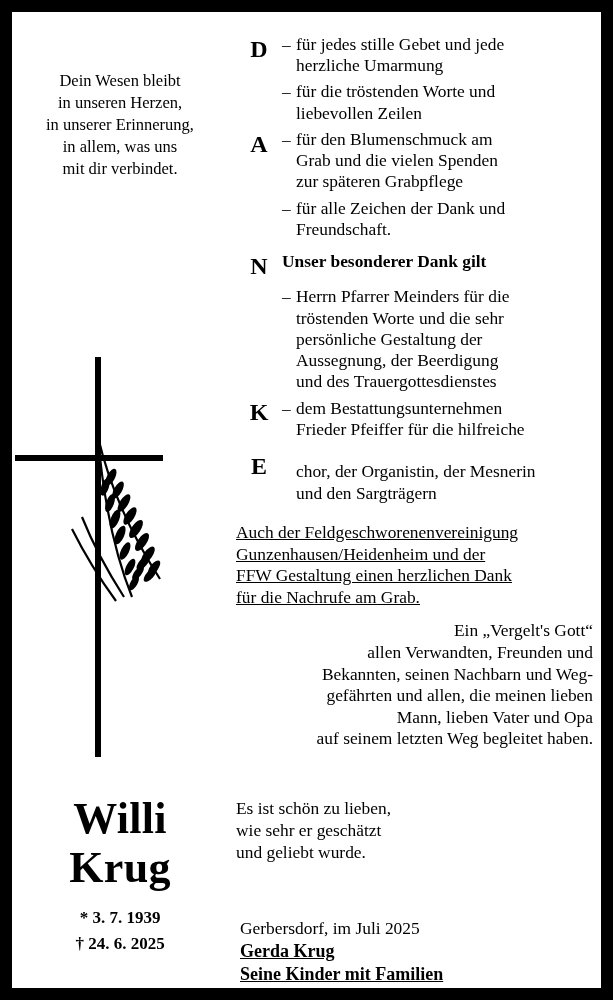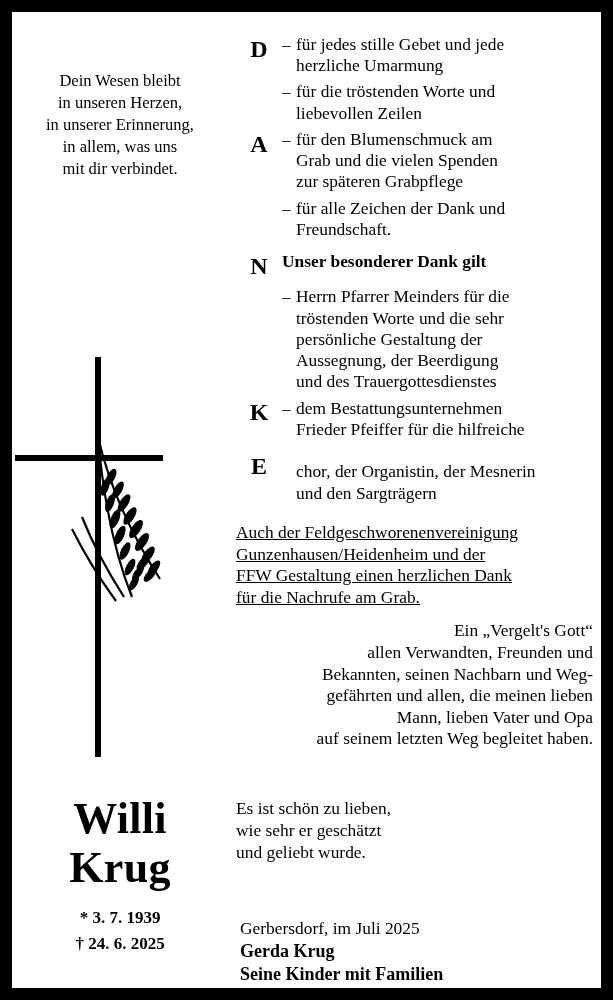--- a/index.html
+++ b/index.html
@@ -135,20 +135,21 @@
     position: absolute;
     top: 886px;
     left: 4px;
     right: 0;
     line-height: 1.3;
     margin-top: 19px;
   }
   .sig-name {
     font-weight: bold;
     font-size: 18px;
+    text-decoration: underline;
   }
 </style>
 </head>
 <body>
 
 <div class="page">
   <div class="card">
 
     <div class="left-col">
 

